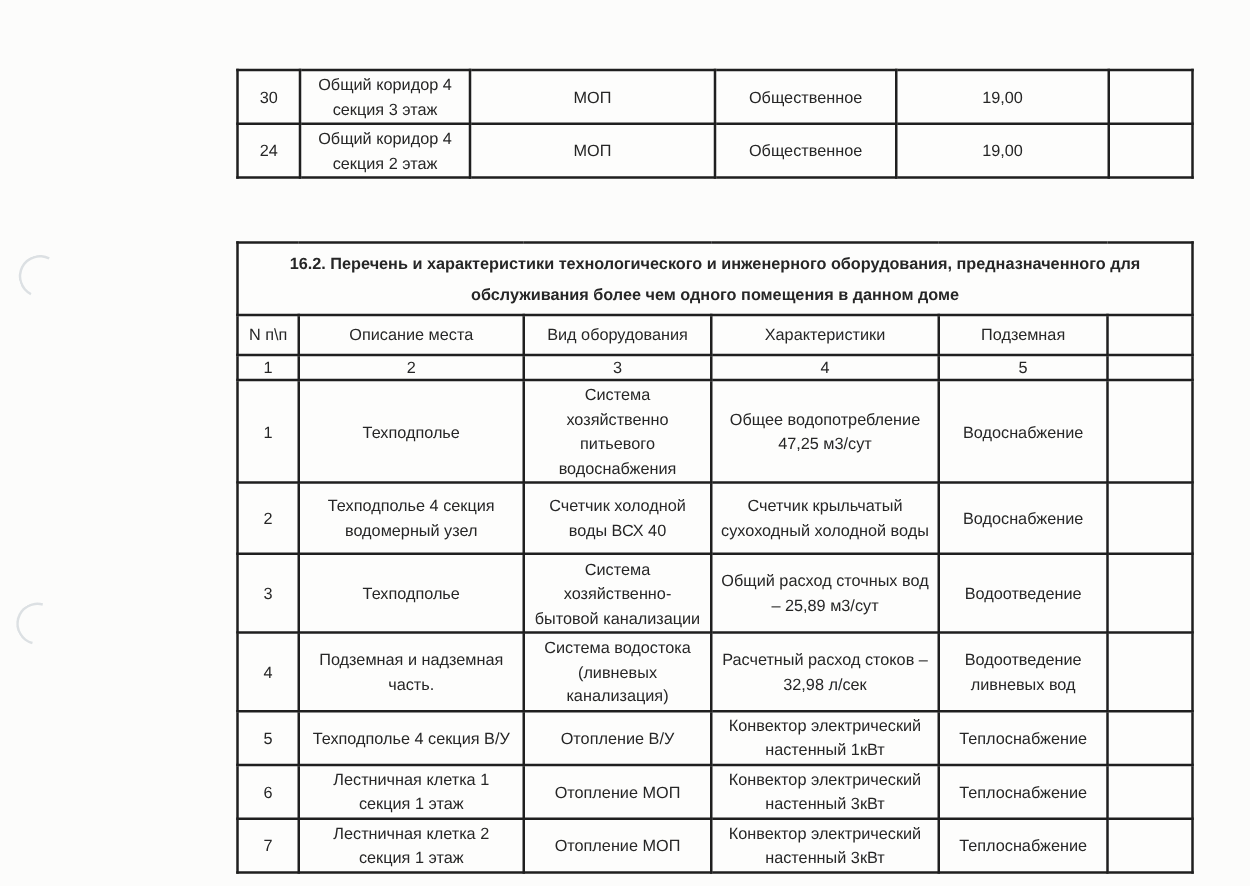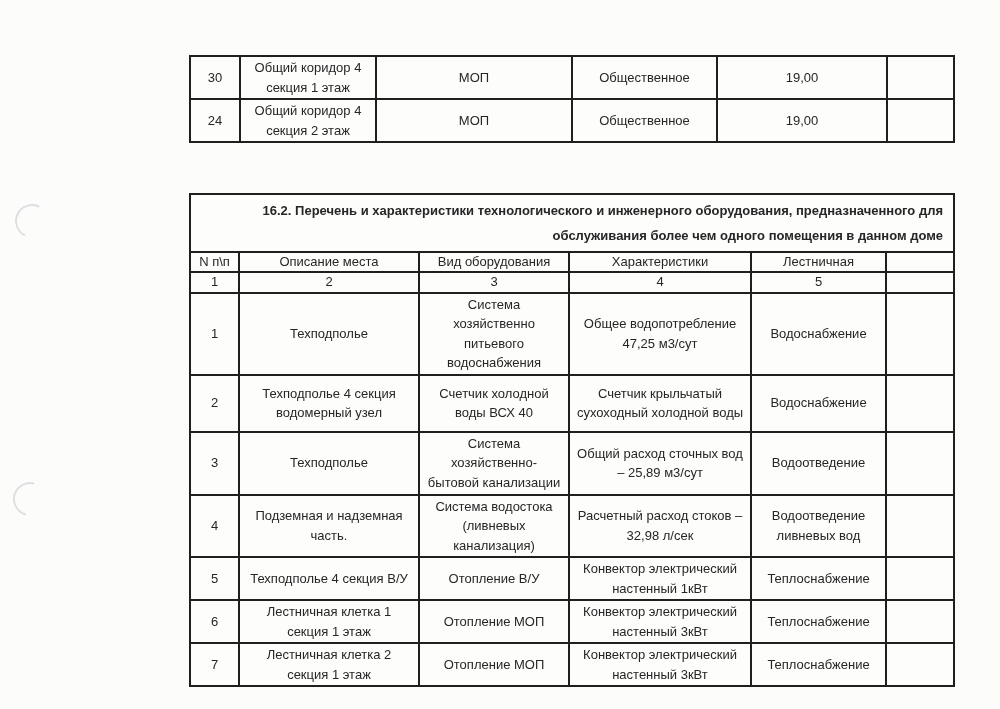--- a/index.html
+++ b/index.html
@@ -37,26 +37,25 @@
     text-align:center;vertical-align:middle;
     font-size:13px;line-height:1.5;
     padding:1px 6px;
     overflow:hidden;
   }
   .t-top{border:2px solid #701a75;}
   .t-main{border:2px solid #141414;}
   .title-cell{
     font-weight:bold;font-size:13px;line-height:25px;
     padding:3px 10px;
-    text-align:right;
   }
   .hdr td{line-height:1.25;}
   .r-top{height:38px;}
   .r-title{height:53px;}
-  .r-hdr{height:20px;}
+  .r-hdr{height:32px;}
   .r-num{height:20px;}
   .r1{height:70px;}
   .r2{height:57px;}
   .r3{height:63px;}
   .r4{height:55px;}
   .r5{height:37px;}
   .r6{height:37px;}
   .r7{height:38px;}
 </style>
 </head>
@@ -72,21 +71,21 @@
       <col style="width:50px">
         <col style="width:136px">
         <col style="width:196px">
       <col style="width:145px">
         <col style="width:170px">
         <col style="width:67px">
     </colgroup>
     <tbody>
         <tr class="r-top">
       <td>30</td>
-      <td>Общий коридор 4 секция 1 этаж</td>
+      <td>Общий коридор 4 секция 3 этаж</td>
       <td>МОП</td>
       <td>Общественное</td>
       <td>19,00</td>
       <td></td>
     </tr>
     <tr class="r-top">
       <td>24</td>
       <td>Общий коридор 4 секция 2 этаж</td>
       <td>МОП</td>
       <td>Общественное</td>
@@ -107,21 +106,21 @@
     </colgroup>
     <tbody>
         <tr class="r-title">
       <td colspan="6" class="title-cell">16.2. Перечень и характеристики технологического и инженерного оборудования, предназначенного для обслуживания более чем одного помещения в данном доме</td>
     </tr>
     <tr class="r-hdr hdr">
       <td>N п\п</td>
       <td>Описание места</td>
       <td>Вид оборудования</td>
       <td>Характеристики</td>
-      <td>Лестничная</td>
+      <td>Подземная</td>
       <td></td>
     </tr>
     <tr class="r-num hdr">
       <td>1</td>
       <td>2</td>
       <td>3</td>
       <td>4</td>
       <td>5</td>
       <td></td>
     </tr>

